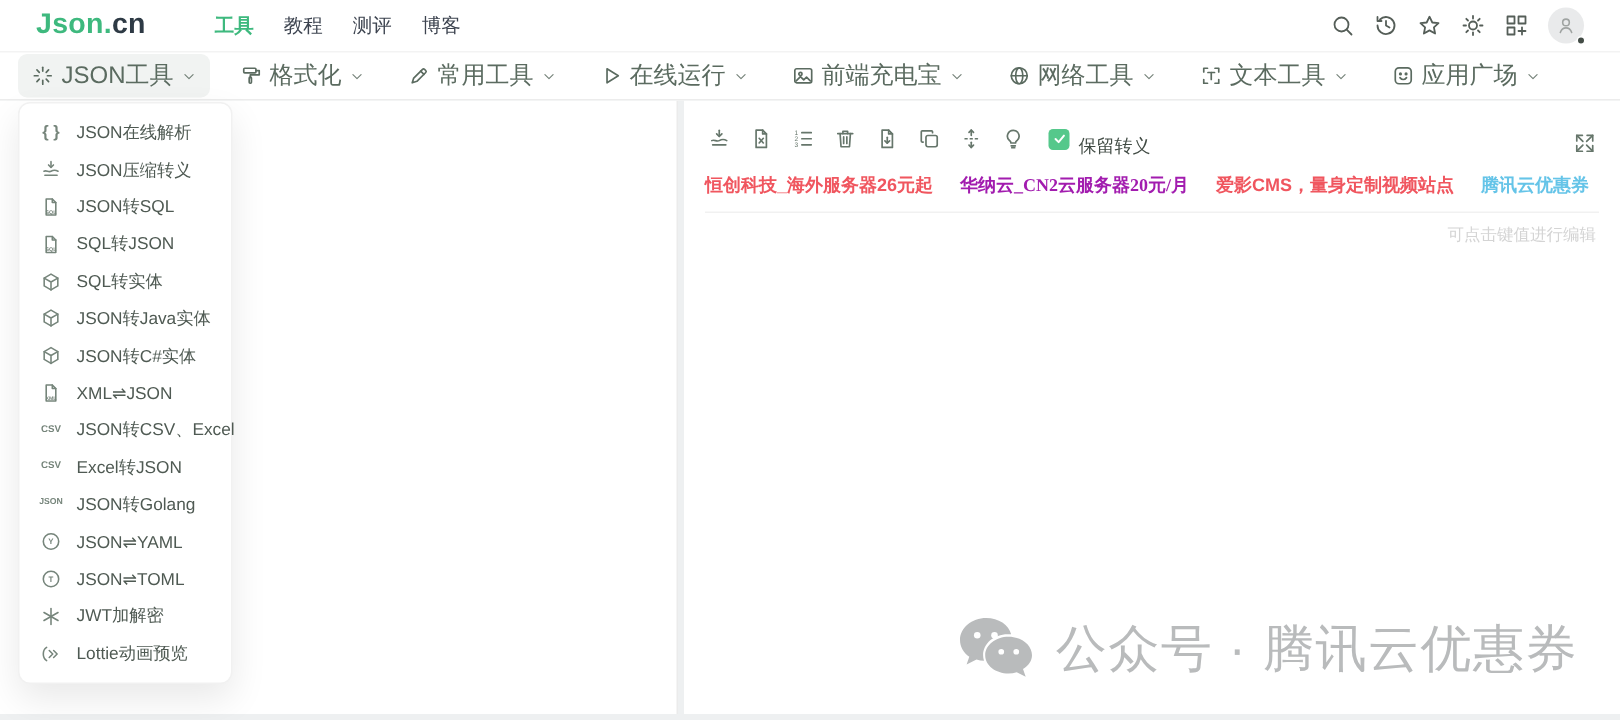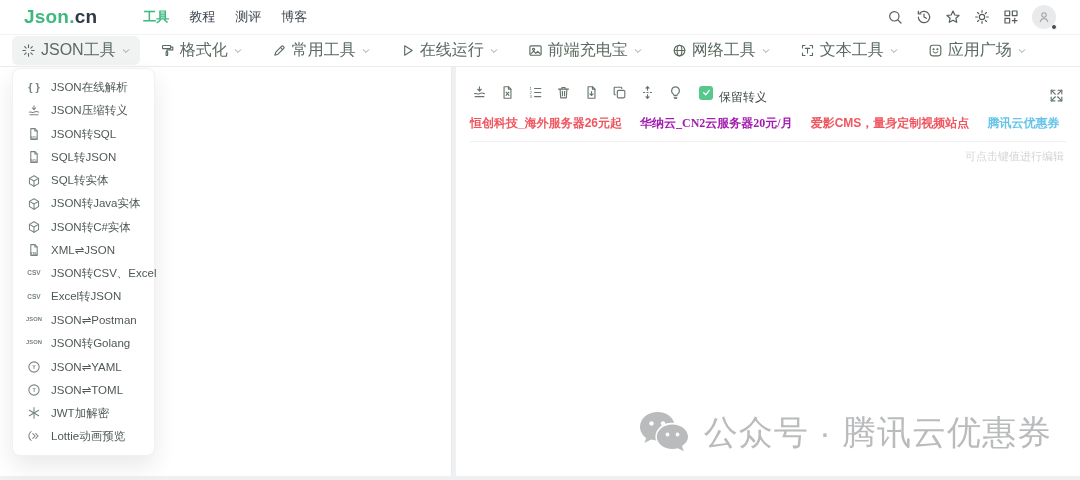--- a/index.html
+++ b/index.html
@@ -475,26 +475,20 @@
     <div class="dd-item">
       <span class="dd-ico">
         <span class="txt-icon">CSV</span>
       </span>
       <span class="dd-label">Excel转JSON</span>
     </div>
     <div class="dd-item">
       <span class="dd-ico">
         <span class="txt-icon sm">JSON</span>
       </span>
-      <span class="dd-label">JSON⇌Postman</span>
-    </div>
-    <div class="dd-item">
-      <span class="dd-ico">
-        <span class="txt-icon sm">JSON</span>
-      </span>
       <span class="dd-label">JSON转Golang</span>
     </div>
     <div class="dd-item">
       <span class="dd-ico">
         <svg viewBox="0 0 24 24" fill="none" stroke="currentColor" stroke-width="1.8" stroke-linecap="round" stroke-linejoin="round">
           <circle cx="12" cy="12" r="8.8"></circle>
           <text x="12" y="15" font-size="9" font-weight="bold" text-anchor="middle" fill="currentColor" stroke="none">Y</text>
         </svg>
       </span>
       <span class="dd-label">JSON⇌YAML</span>

